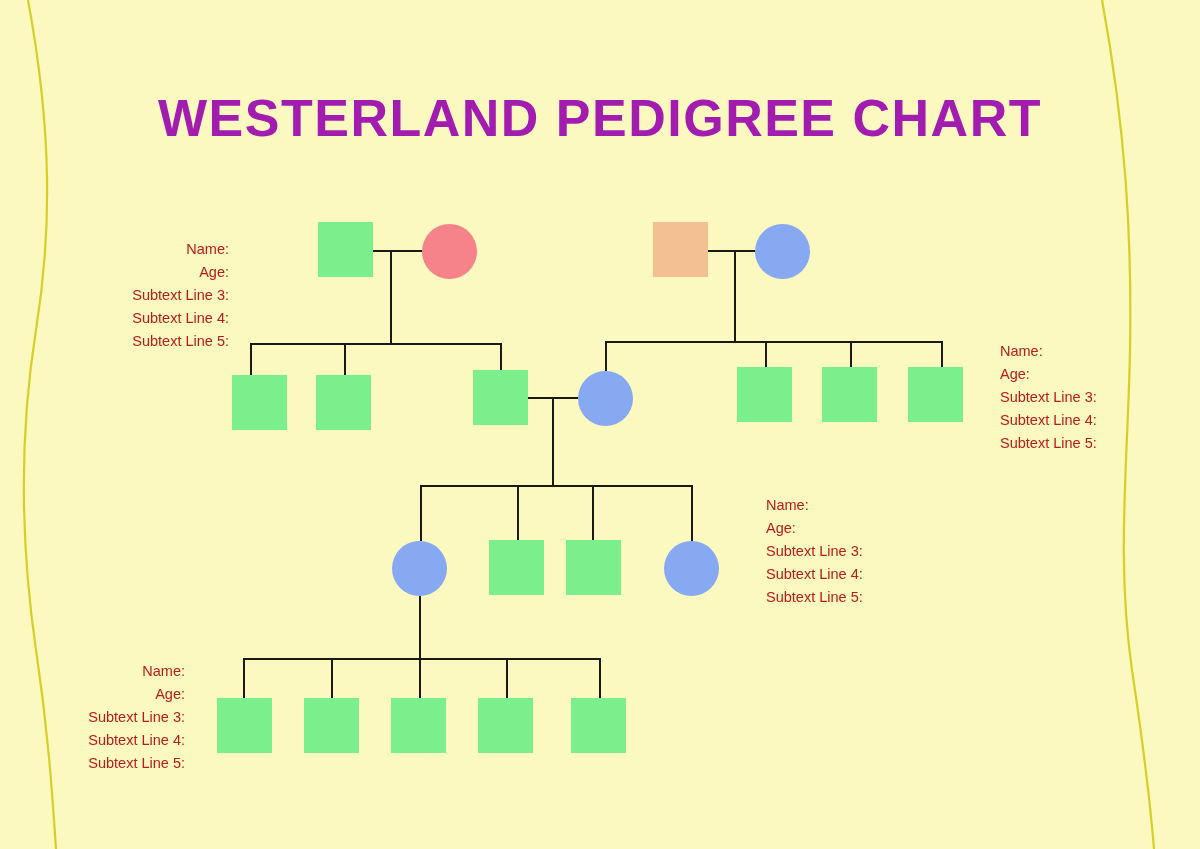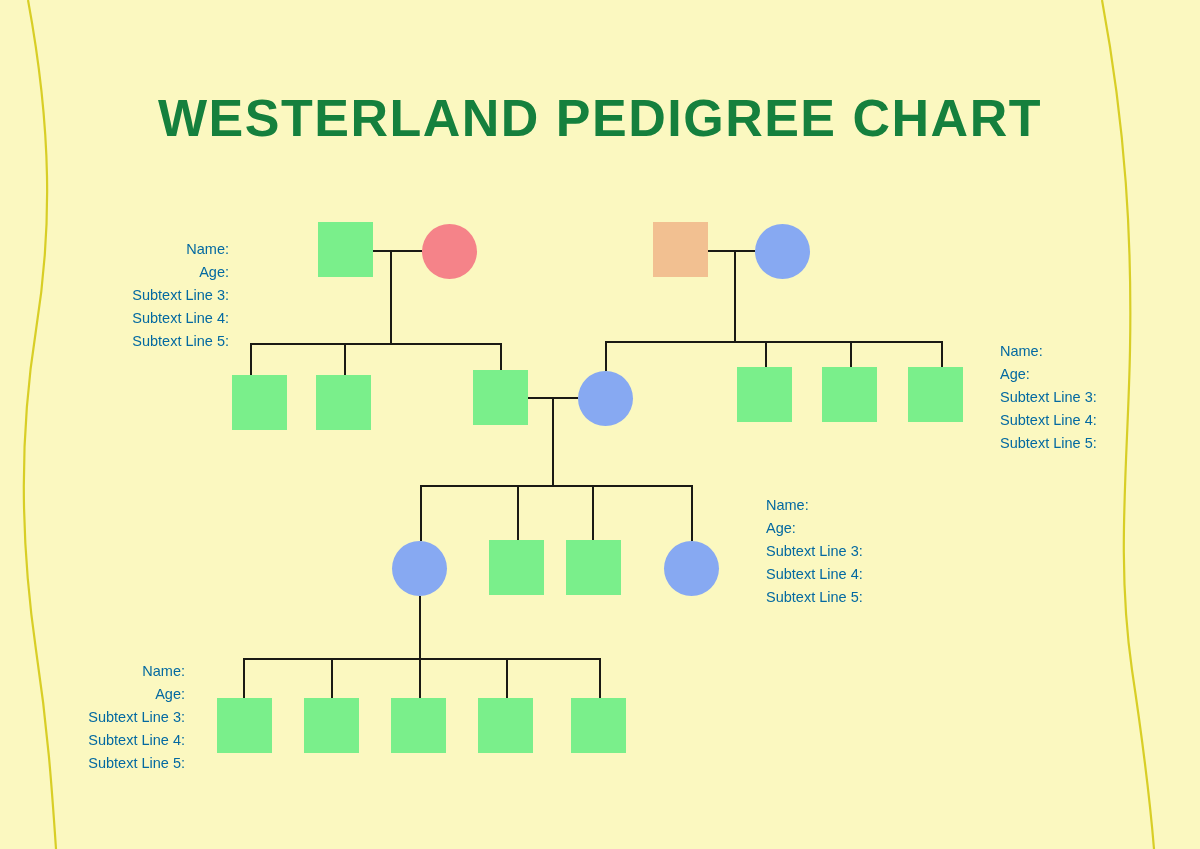--- a/index.html
+++ b/index.html
@@ -30,21 +30,21 @@
 
   #chart-title {
     position: absolute;
     top: 88px;
     left: 0;
     width: 1200px;
     text-align: center;
     font-size: 52px;
     font-weight: bold;
     letter-spacing: 1.5px;
-    color: #15803d;
+    color: #a21caf;
     white-space: nowrap;
   }
 
   .node {
     position: absolute;
     box-sizing: border-box;
   }
   .node.square {
     width: 55px;
     height: 55px;
@@ -63,21 +63,21 @@
     position: absolute;
     background: #1A1A14;
   }
   .line.h { height: 2px; }
   .line.v { width: 2px; }
 
   .info-block {
     position: absolute;
     line-height: 23px;
     font-size: 14.5px;
-    color: #0369a1;
+    color: #b91c1c;
   }
   .info-block.right-align { text-align: right; }
   .info-block.left-align  { text-align: left; }
   .info-block div { white-space: nowrap; }
 </style>
 </head>
 <body>
 
 <div id="canvas">
 

